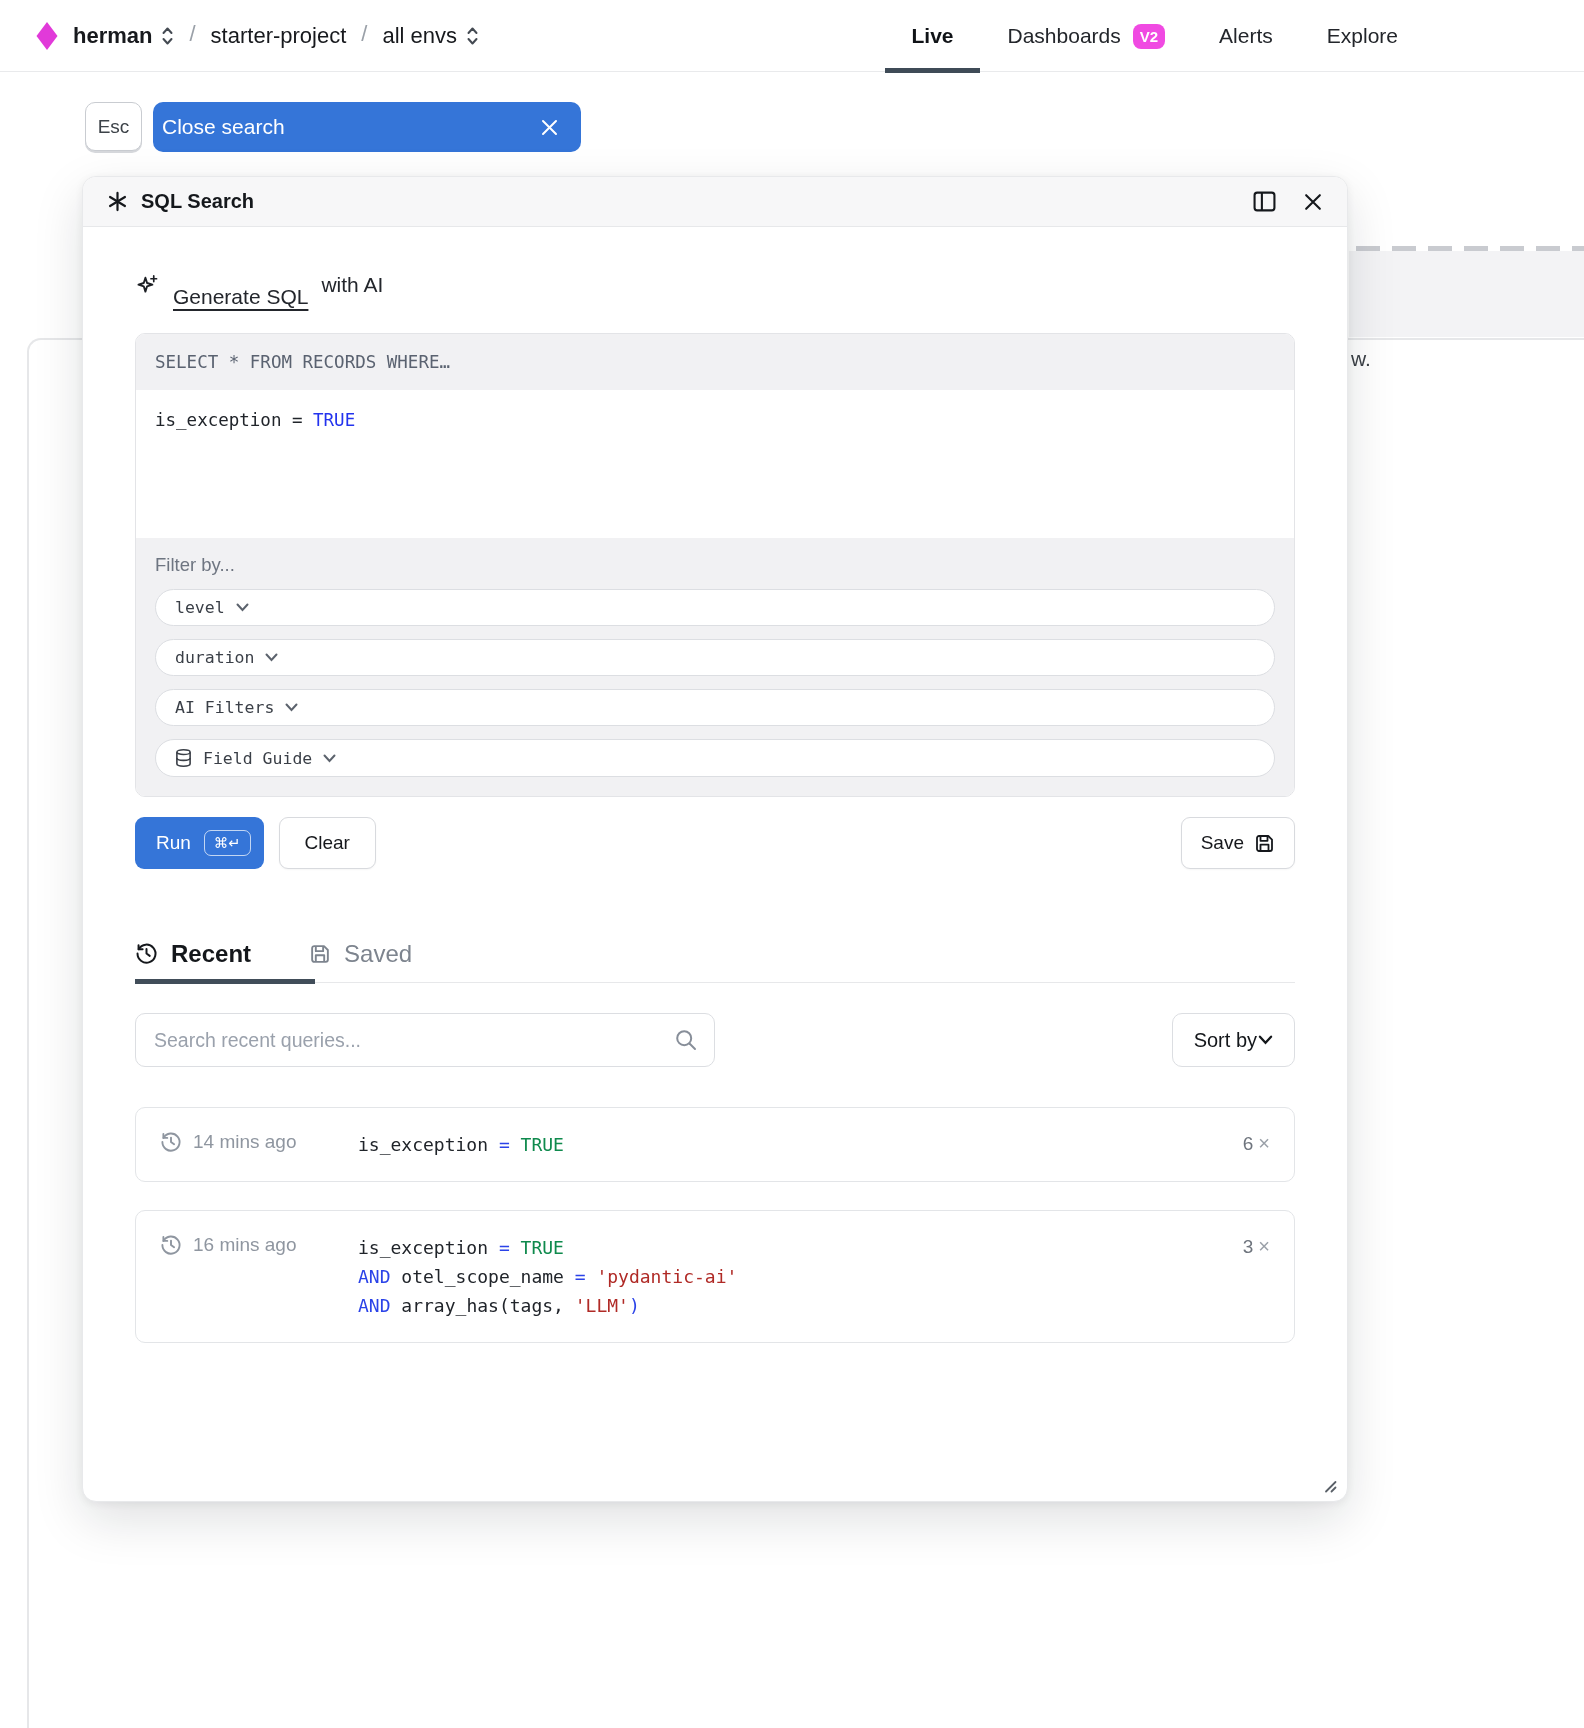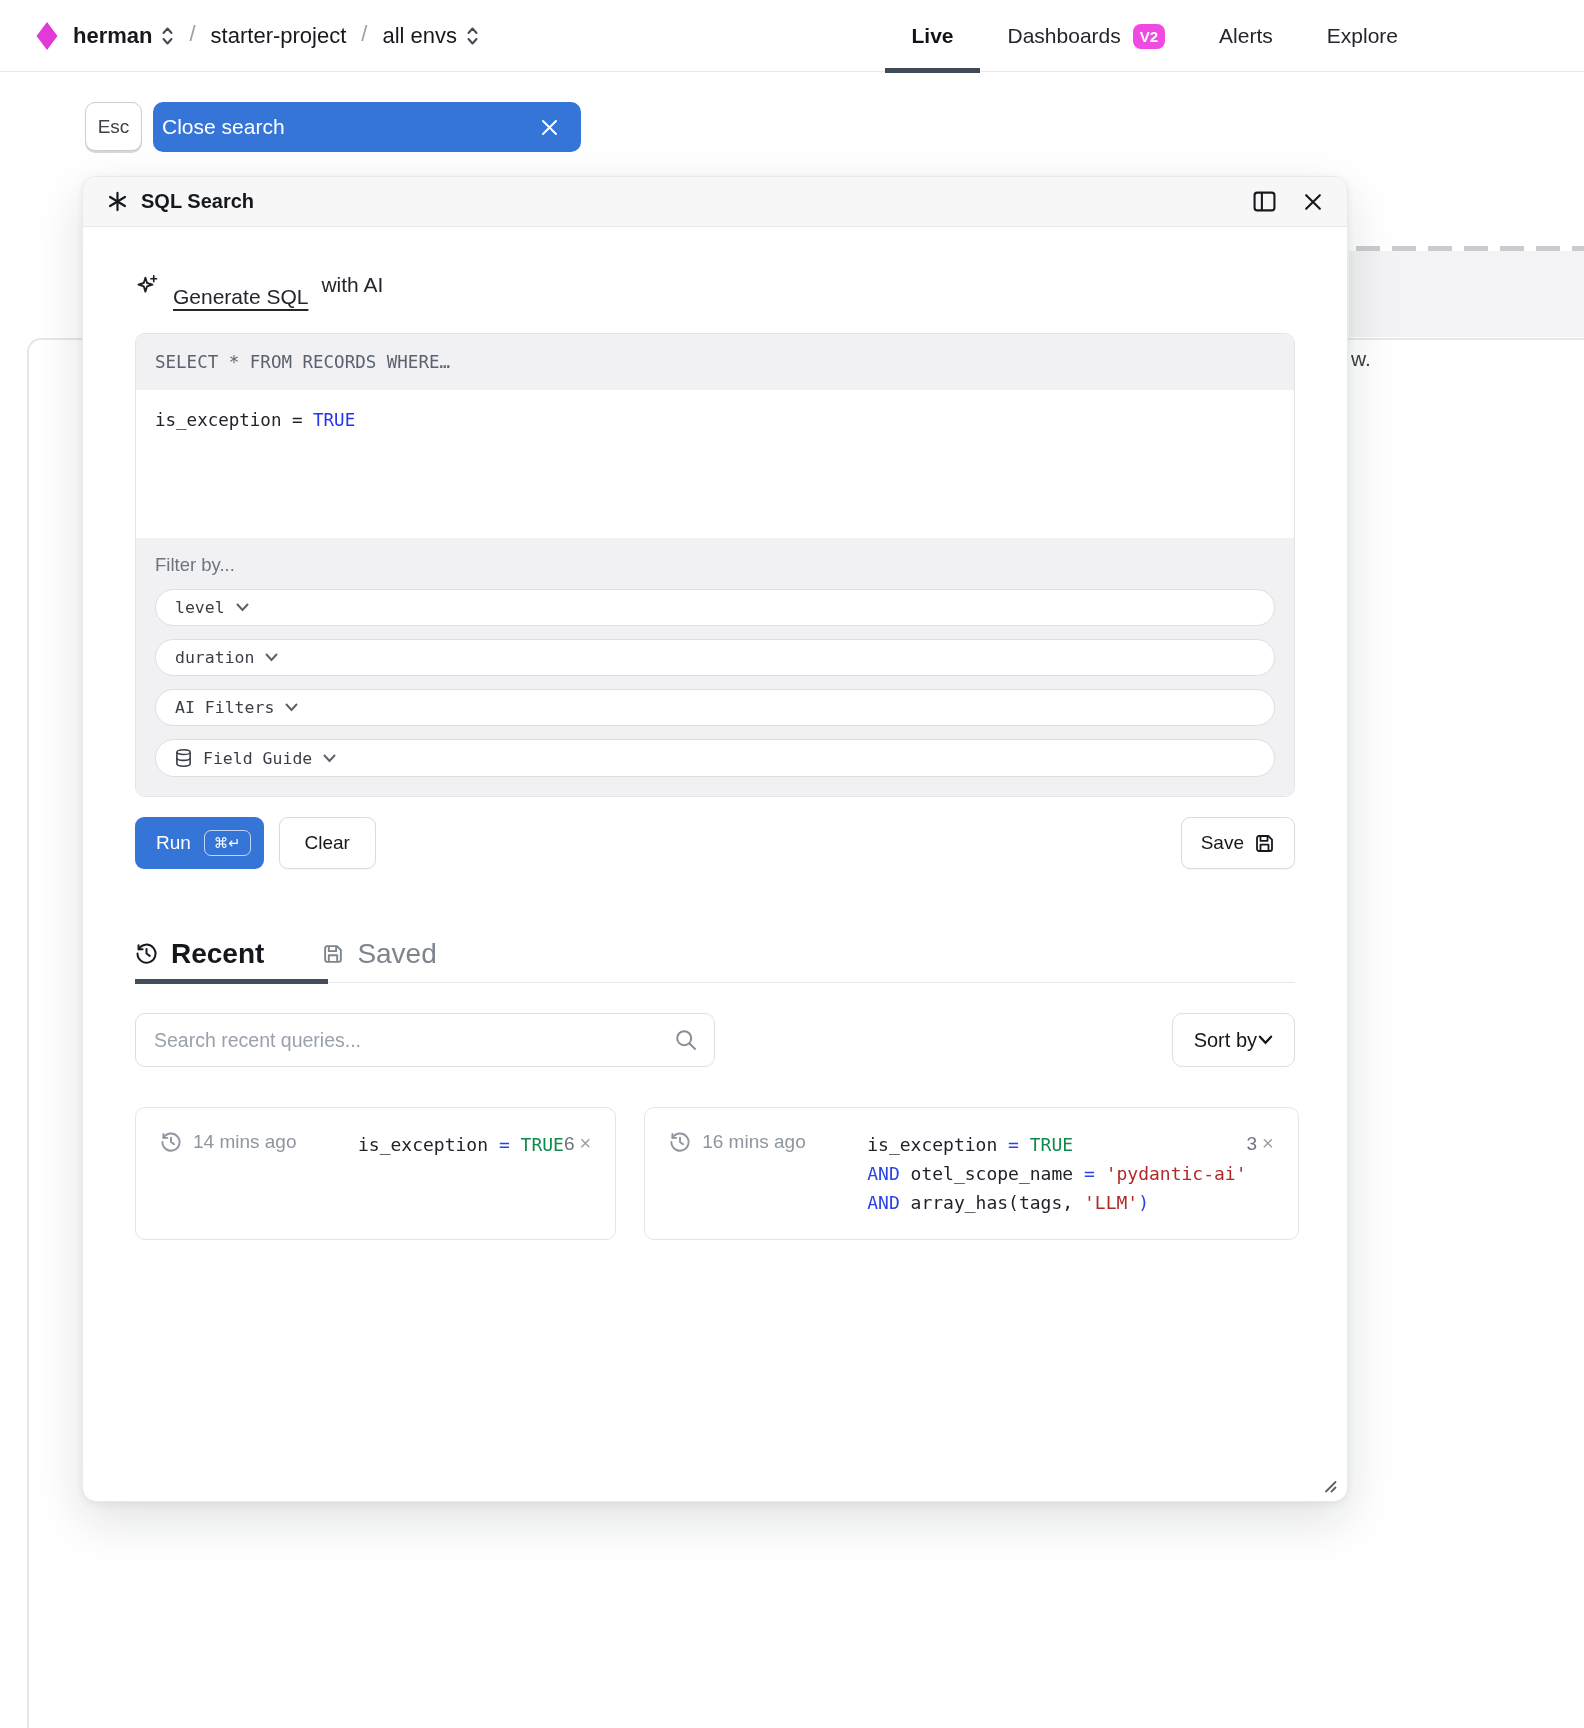--- a/index.html
+++ b/index.html
@@ -66,35 +66,35 @@
   .run-btn { display:flex; align-items:center; gap:13px; background:#3575d8; color:#fff; border:none;
              border-radius:9px; padding:0 13px 0 21px; height:52px; font-size:19px; font-weight:500; cursor:pointer;
              font-family:"Liberation Sans",sans-serif; }
   .run-kbd { border:1.5px solid rgba(255,255,255,.7); border-radius:7px; padding:4px 9px; font-size:14.5px; }
   .ghost-btn { display:flex; align-items:center; gap:10px; background:#fff; border:1px solid #d8dade; border-radius:9px;
                height:52px; padding:0 25px; font-size:19px; color:#16181c; cursor:pointer;
                box-shadow:0 1px 2px rgba(0,0,0,.04); font-family:"Liberation Sans",sans-serif; }
   .save-btn { margin-left:auto; padding:0 19px; }
 
   .tabs-row { margin-top:56px; display:flex; gap:58px; border-bottom:1px solid #e7e8ea; height:58px; }
-  .tab { display:flex; align-items:center; gap:13px; font-size:28px; color:#7d848e; position:relative; cursor:pointer; }
+  .tab { display:flex; align-items:center; gap:13px; font-size:24px; color:#7d848e; position:relative; cursor:pointer; }
   .tab.active { color:#14171b; font-weight:700; }
   .tab.active::after { content:""; position:absolute; left:0; right:-64px; bottom:-2px; height:5px; background:#414d59; }
 
   .recent-controls { margin-top:30px; display:flex; align-items:center; }
   .search-box { position:relative; width:580px; }
   .search-input { width:100%; height:54px; border:1px solid #dcdee2; border-radius:10px; padding:0 54px 0 18px;
                   font-size:19.5px; color:#30343a; outline:none; font-family:"Liberation Sans",sans-serif; background:#fff; }
   .search-input::placeholder { color:#9aa1ac; }
   .search-icon-wrap { position:absolute; right:17px; top:15px; pointer-events:none; display:flex; }
   .sort-btn { margin-left:auto; height:54px; display:flex; align-items:center; gap:1px; background:#fff;
               border:1px solid #dcdee2; border-radius:10px; padding:0 21px; font-size:20px; color:#14171b; cursor:pointer;
               font-family:"Liberation Sans",sans-serif; }
 
-  .rows { margin-top:40px; display:flex; flex-direction:row; gap:28px; }
+  .rows { margin-top:40px; display:flex; flex-direction:column; gap:28px; }
   .row-card { border:1px solid #e3e5e8; border-radius:10px; padding:22px 24px; display:flex; align-items:flex-start; cursor:pointer; background:#fff; }
   .row-meta { display:flex; align-items:center; gap:11px; color:#8f96a0; font-size:19px; flex:0 0 198px; padding-top:1px; }
   .row-sql { font-family:"DejaVu Sans Mono", monospace; font-size:18px; line-height:29px; color:#20242a; white-space:pre; }
   .row-count { margin-left:auto; font-size:19px; color:#6e747d; display:flex; align-items:center; gap:5px; padding-top:2px; }
   .row-count .x { color:#9aa0a8; font-size:20px; }
 
   .tok-plain { color:#20242a; }
   .tok-kw    { color:#2b43e8; }
   .tok-bool  { color:#0f8a4d; }
   .tok-str   { color:#b02a26; }

